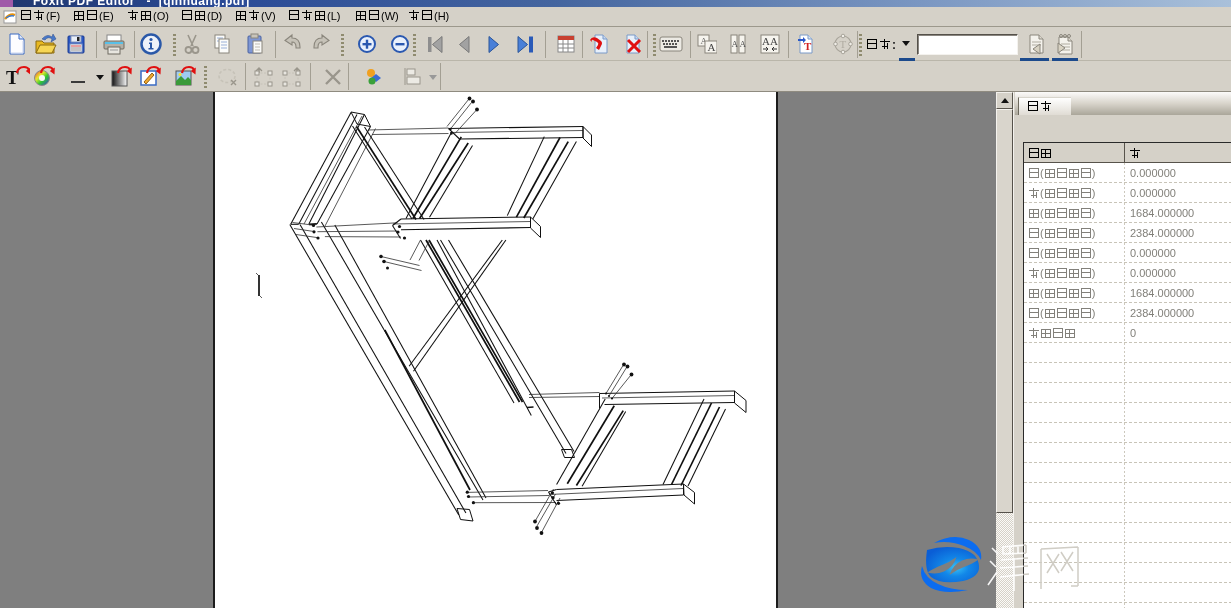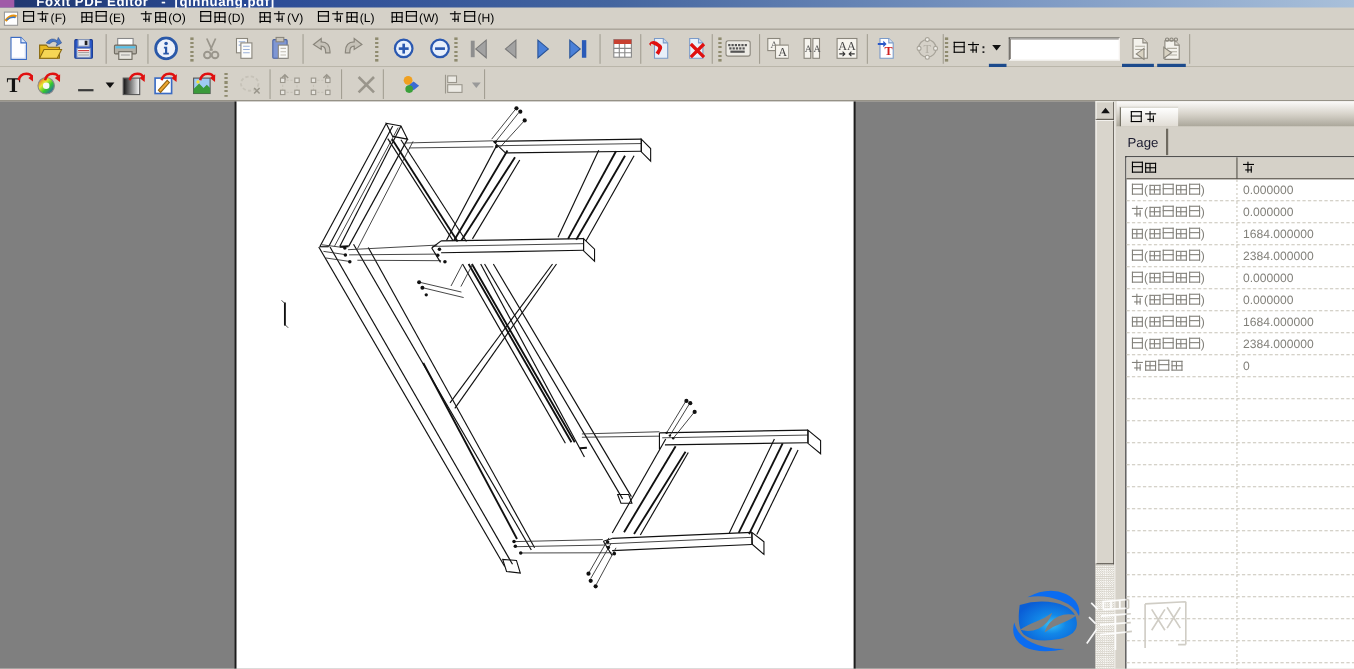--- a/index.html
+++ b/index.html
@@ -385,23 +385,20 @@
       <span class="grip" style="left:204px;top:5px;height:22px"></span>
     </div>
   <div id="sbar">
     <div id="strack"></div>
     <div id="sthumb"></div>
     <div id="sbtn"></div>
   </div>
   <div id="panel">
     <div id="pstrip">
         <div id="ptab"><span class="z za m"></span><span class="z zb m"></span></div>
-      </div>
-    <div id="ptabrow">
-        <div id="pagetab">Page</div>
       </div>
     <div id="ptable">
       <div id="phead">
           <span class="c1"><span class="z za m hd" style="width:10px;height:10px"></span><span class="z zc m hd" style="width:10px;height:10px"></span></span>
           <span class="c2"><span class="z zb m hd" style="width:10px;height:10px"></span></span>
           <span class="vd"></span>
         </div>
       <div class="pvd"></div>
       <div id="prows">
           <div class="prow" style="top:20px">

